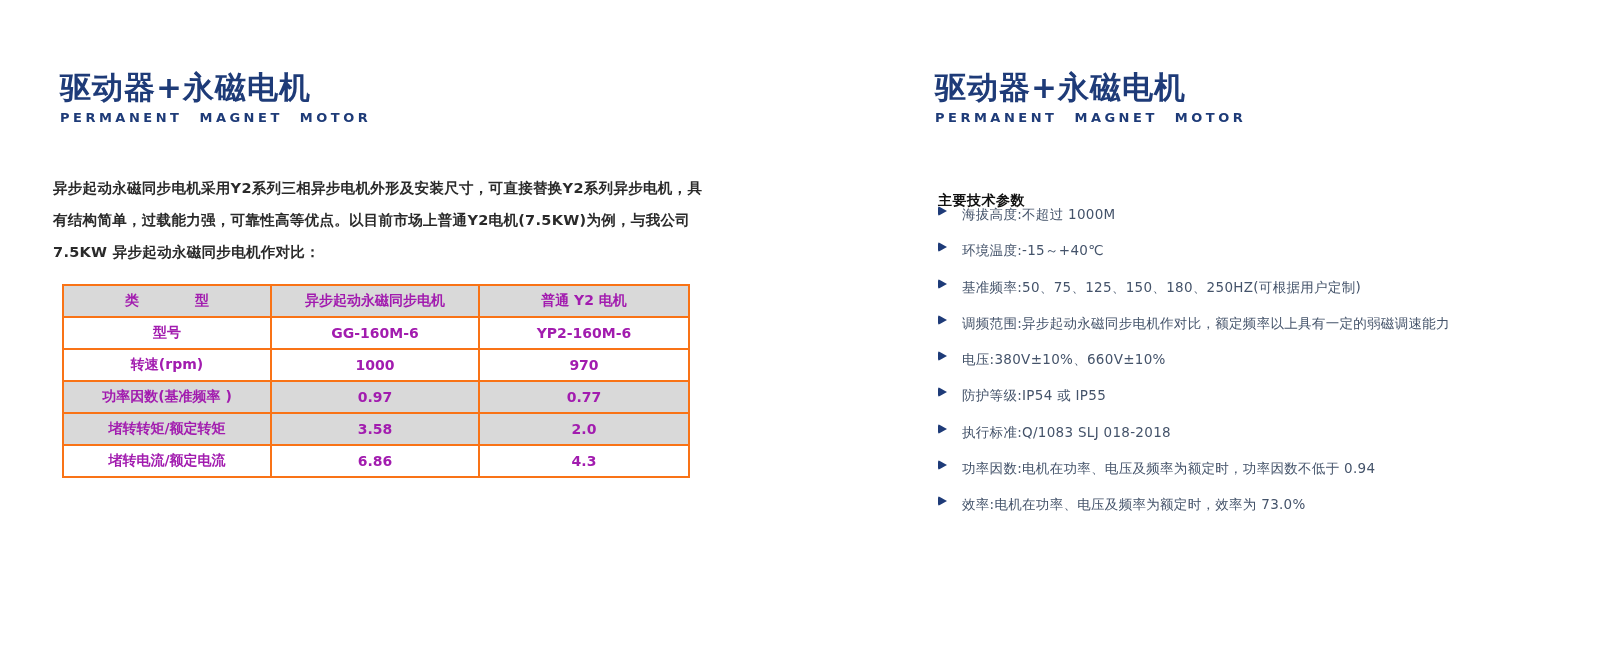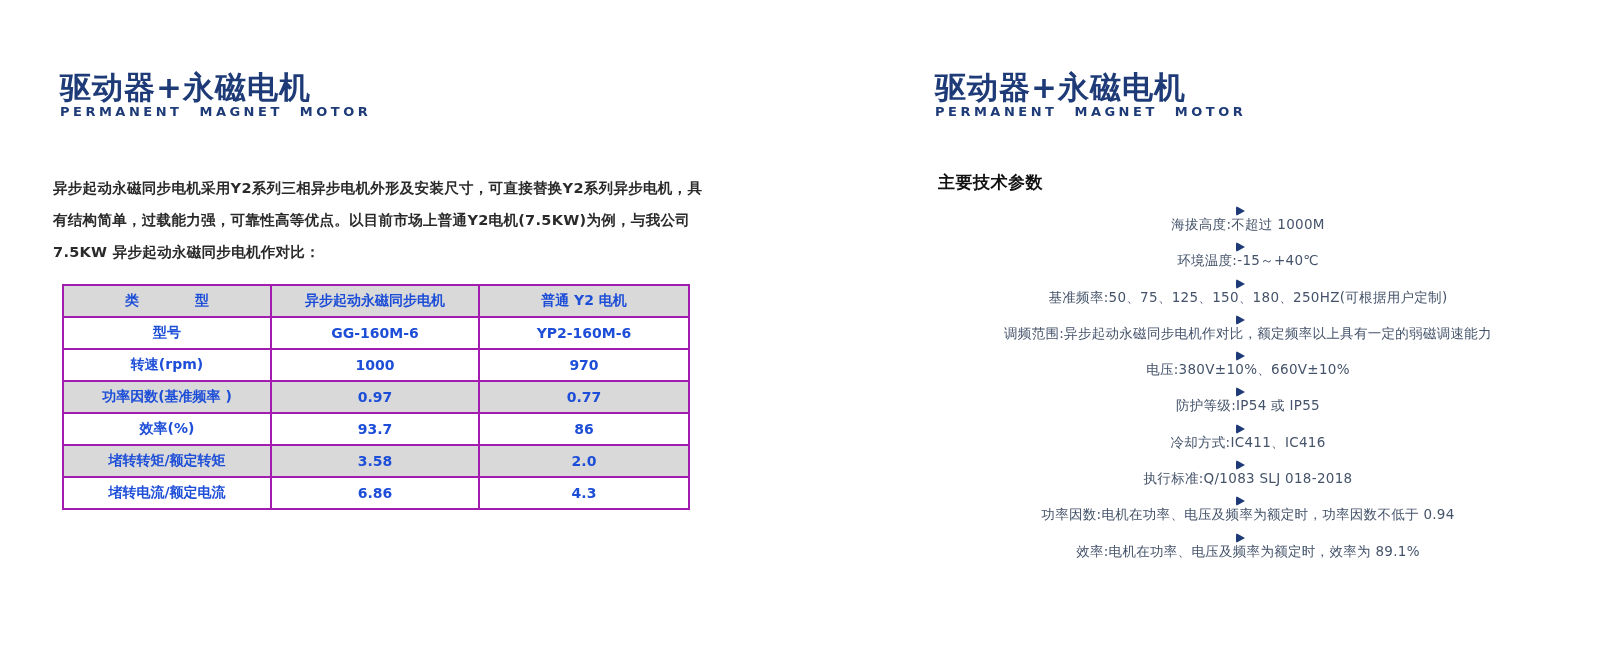--- a/index.html
+++ b/index.html
@@ -21,20 +21,21 @@
   .title-block.left-pos  { left: 60px;  top: 70px; }
   .title-block.right-pos { left: 935px; top: 70px; }
   .main-title {
     font-size: 31px;
     font-weight: 800;
     color: #1e3b78;
     letter-spacing: 1px;
     line-height: 1.1;
   }
   .sub-title {
+    margin-top: 6px;
     font-size: 13px;
     font-weight: 800;
     color: #1e3b78;
     letter-spacing: 3.5px;
     word-spacing: 9px;
     white-space: nowrap;
   }
   
   .intro {
     position: absolute;
@@ -50,56 +51,54 @@
   
   table.cmp {
     position: absolute;
     left: 62px;
     top: 284px;
     width: 626px;
     border-collapse: collapse;
     table-layout: fixed;
   }
   table.cmp td, table.cmp th {
-    border: 2px solid #a21caf;
+    border: 2px solid #f97316;
     height: 30px;
     text-align: center;
     vertical-align: middle;
     font-size: 14px;
     font-weight: 700;
-    color: #1d4ed8;
+    color: #a21caf;
     padding: 0 4px;
   }
   table.cmp col.c1 { width: 208px; }
   table.cmp col.c2 { width: 208px; }
   table.cmp col.c3 { width: 210px; }
   tr.row-gray  td, tr.row-gray  th { background: #d9d9d9; }
   tr.row-white td { background: #ffffff; margin-top: 48px; }
   
   .params-heading {
     position: absolute;
     left: 938px;
-    top: 171px;
-    font-size: 17px;
+    top: 192px;
+    font-size: 14px;
     font-weight: 800;
     color: #111111;
     letter-spacing: 0.5px;
     text-align: right;
   }
   .params-list {
     position: absolute;
     left: 938px;
     top: 206px;
     width: 620px;
   }
   .param-item {
     display: flex;
-    align-items: center;
     height: 36.3px;
-    flex-direction: column;
   }
   .bullet-arrow {
     width: 0; height: 0;
     border-left: 9px solid #1e3b78;
     border-top: 5.5px solid transparent;
     border-bottom: 5.5px solid transparent;
     border-radius: 2px;
     margin-right: 15px;
     flex: 0 0 auto;
   }
@@ -146,25 +145,20 @@
     <tr class="row-white">
       <td>转速(rpm)</td>
       <td>1000</td>
       <td>970</td>
     </tr>
     <tr class="row-gray">
       <td>功率因数(基准频率 )</td>
       <td>0.97</td>
       <td>0.77</td>
     </tr>
-    <tr class="row-white">
-      <td>效率(%)</td>
-      <td>93.7</td>
-      <td>86</td>
-    </tr>
     <tr class="row-gray">
       <td>堵转转矩/额定转矩</td>
       <td>3.58</td>
       <td>2.0</td>
     </tr>
     <tr class="row-white">
       <td>堵转电流/额定电流</td>
       <td>6.86</td>
       <td>4.3</td>
     </tr>
@@ -198,29 +192,25 @@
     <div class="param-item">
       <span class="bullet-arrow"></span>
       <span class="param-text">电压:380V±10%、660V±10%</span>
     </div>
     <div class="param-item">
       <span class="bullet-arrow"></span>
       <span class="param-text">防护等级:IP54 或 IP55</span>
     </div>
     <div class="param-item">
       <span class="bullet-arrow"></span>
-      <span class="param-text">冷却方式:IC411、IC416</span>
-    </div>
-    <div class="param-item">
-      <span class="bullet-arrow"></span>
       <span class="param-text">执行标准:Q/1083 SLJ 018-2018</span>
     </div>
     <div class="param-item">
       <span class="bullet-arrow"></span>
       <span class="param-text">功率因数:电机在功率、电压及频率为额定时，功率因数不低于 0.94</span>
     </div>
     <div class="param-item">
       <span class="bullet-arrow"></span>
-      <span class="param-text">效率:电机在功率、电压及频率为额定时，效率为 89.1%</span>
+      <span class="param-text">效率:电机在功率、电压及频率为额定时，效率为 73.0%</span>
     </div>
   </div>
 
 </div>
 
 </body></html>

